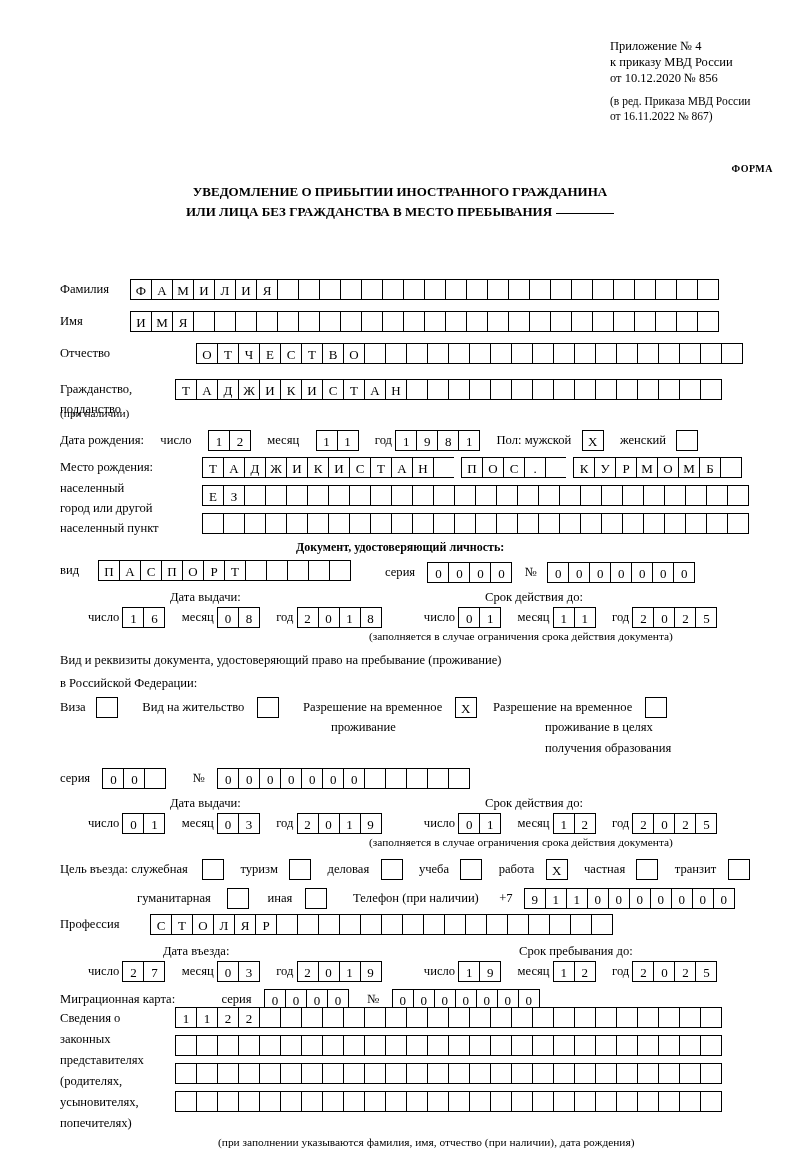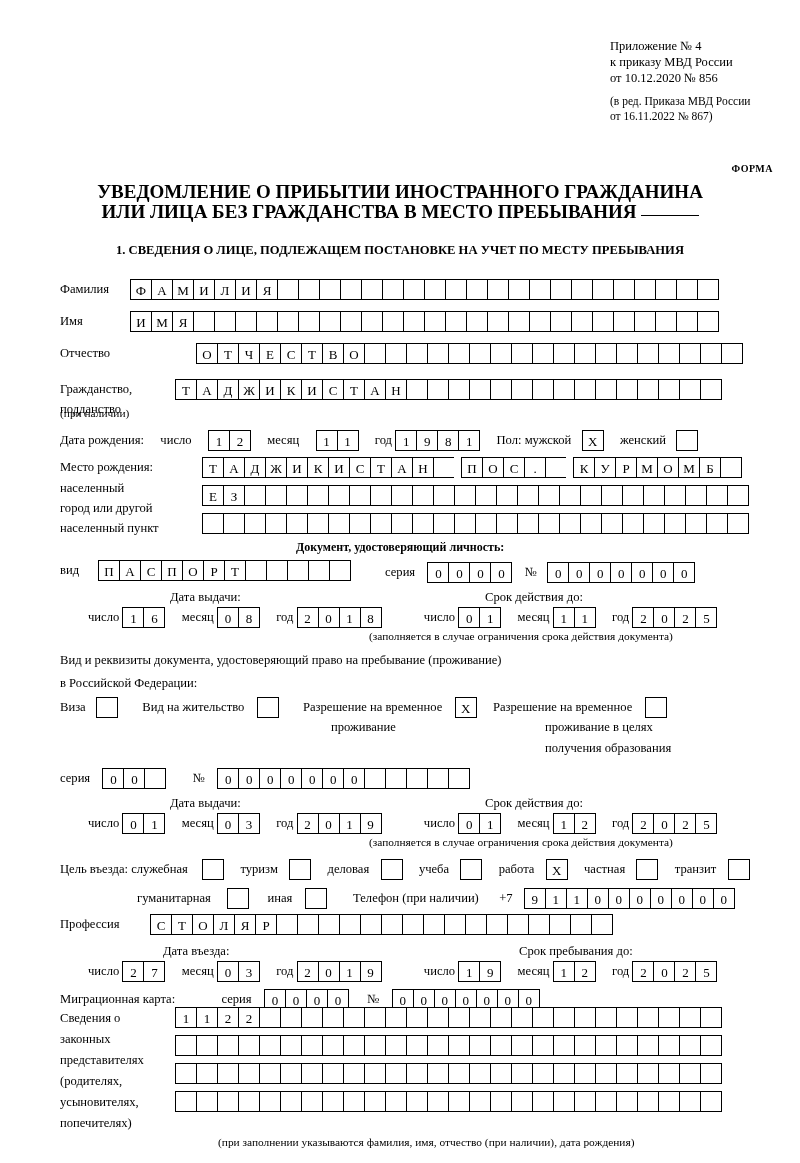--- a/index.html
+++ b/index.html
@@ -44,21 +44,21 @@
     letter-spacing: 0.5px;
     margin-top: 17px;
   }
   .doc-title {
     position: absolute;
     top: 182px;
     left: 0;
     width: 800px;
     text-align: center;
     font-weight: bold;
-    font-size: 19px;
+    font-size: 13px;
     line-height: 20px;
   }
   .doc-title .ul-tail {
     display: inline-block;
     width: 58px;
     border-bottom: 1px solid #000;
     vertical-align: 2px;
     margin-left: 4px;
   }
   .section-title {
@@ -132,21 +132,20 @@
 
   <div class="forma">ФОРМА</div>
 
   <div class="doc-title">
     <div>УВЕДОМЛЕНИЕ О ПРИБЫТИИ ИНОСТРАННОГО ГРАЖДАНИНА</div>
     <div>
       <span>ИЛИ ЛИЦА БЕЗ ГРАЖДАНСТВА В МЕСТО ПРЕБЫВАНИЯ</span><span class="ul-tail"></span>
     </div>
   </div>
 
-  <div class="section-title">1. СВЕДЕНИЯ О ЛИЦЕ, ПОДЛЕЖАЩЕМ ПОСТАНОВКЕ НА УЧЕТ ПО МЕСТУ ПРЕБЫВАНИЯ</div>
 
   <div class="row" style="top:281px; left:60px;">
     <span class="lbl txt">Фамилия</span>
   </div>
   <div class="row" style="top:279px; left:130px;">
     <span class="boxes" id="surname-boxes">
         <span class="bx">Ф</span>
         <span class="bx">А</span>
         <span class="bx">М</span>
         <span class="bx">И</span>

